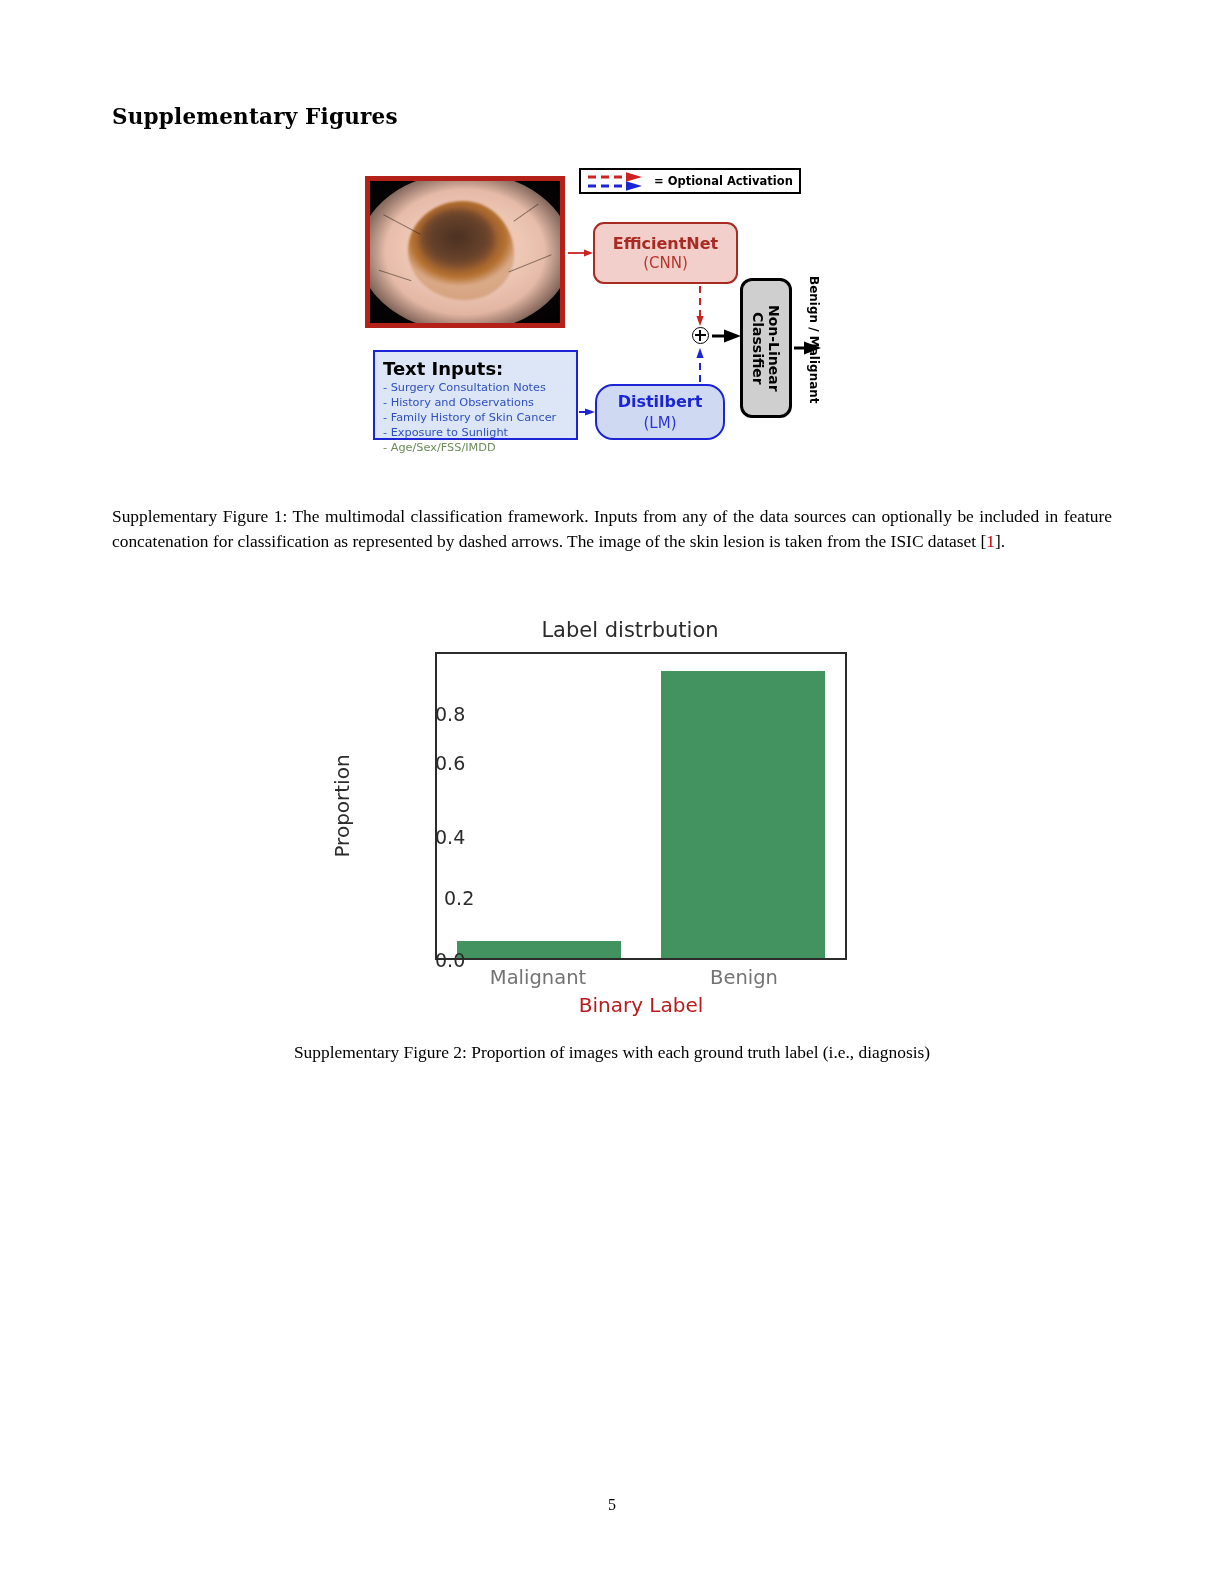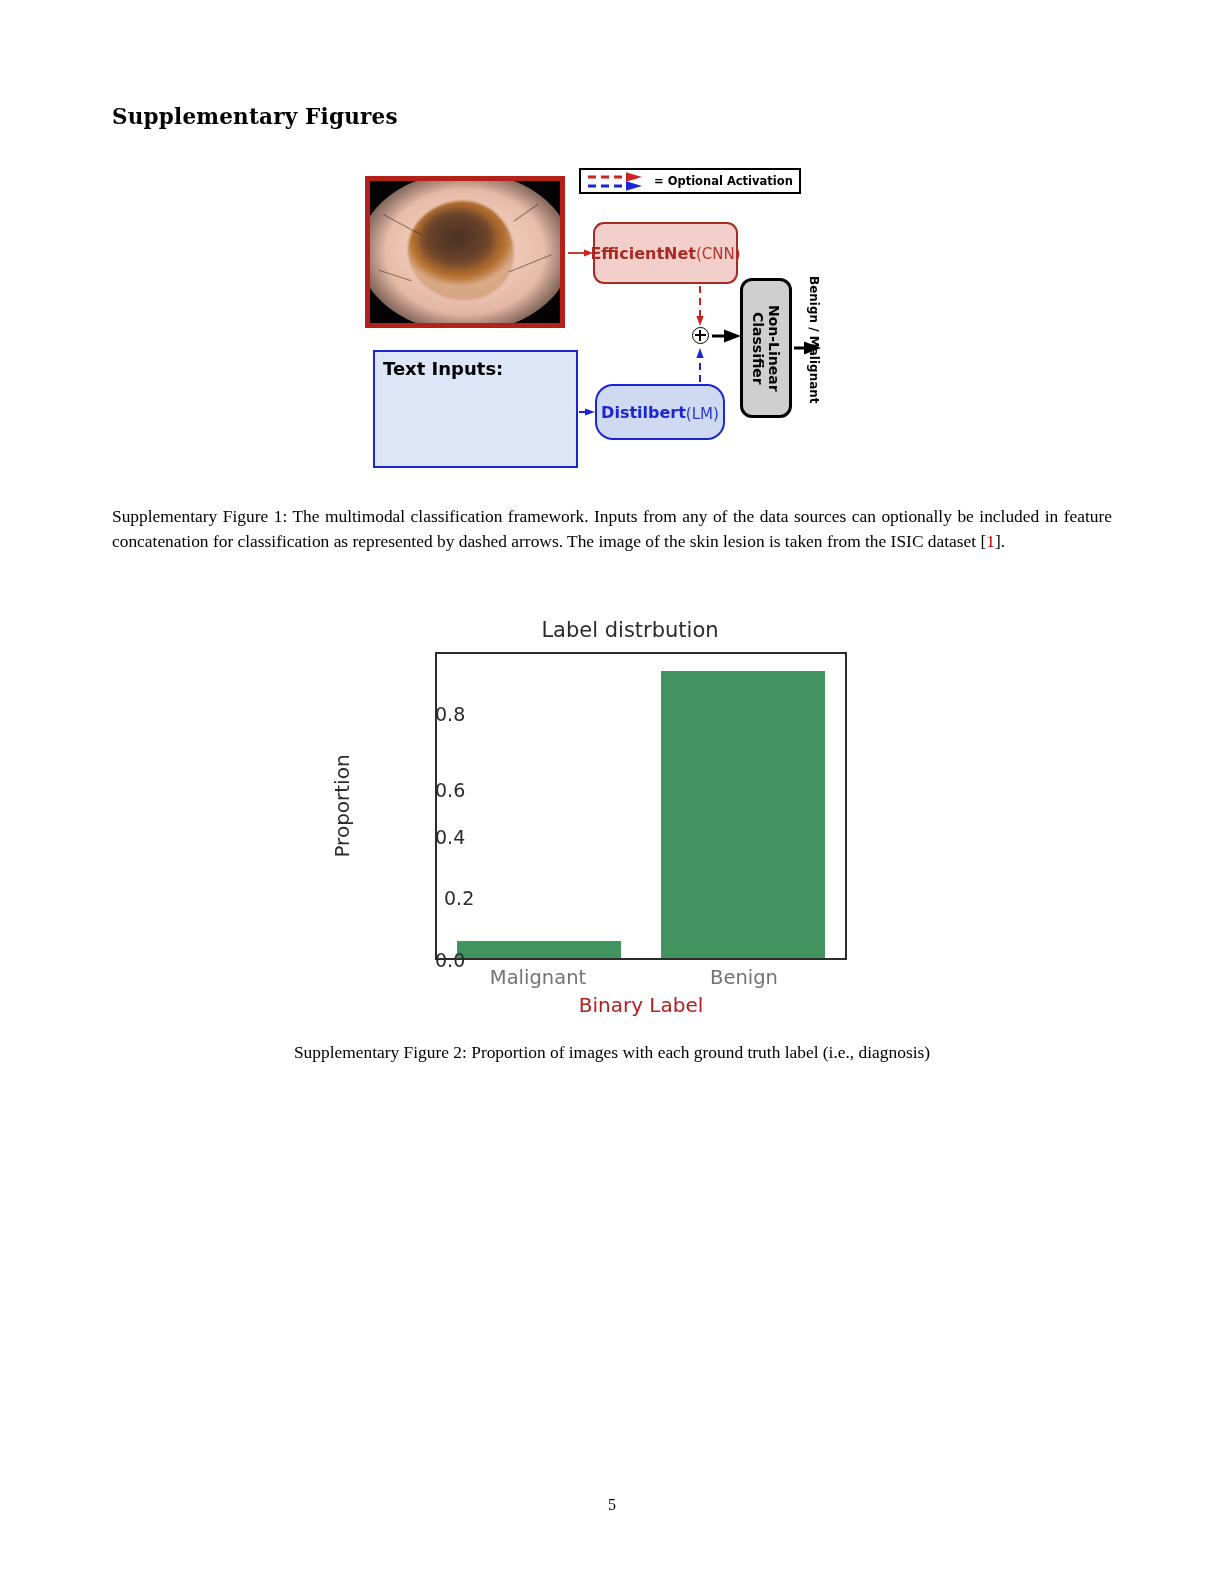--- a/index.html
+++ b/index.html
@@ -114,21 +114,21 @@
     font-size: 11.5px;
     color: #000;
     white-space: nowrap;
   }
 
   
   .nodebox {
     position: absolute;
     box-sizing: border-box;
     display: flex;
-    flex-direction: row;
+    flex-direction: column;
     align-items: center;
     justify-content: center;
     font-family: "DejaVu Sans", sans-serif;
   }
   .box-cnn {
     left: 238px; top: 54px;
     width: 145px; height: 62px;
     background: #f3cfcb;
     border: 2.5px solid #a82a22;
     border-radius: 11px;
@@ -162,21 +162,21 @@
     writing-mode: vertical-rl;
     text-align: center;
     line-height: 1.15;
     white-space: pre;
   }
 
   
   .box-text {
     position: absolute;
     left: 18px; top: 182px;
-    width: 205px; height: 118px;
+    width: 205px; height: 90px;
     background: #dce6f6;
     border: 2px solid #1c25d6;
     box-sizing: border-box;
     padding: 6px 0 0 8px;
     font-family: "DejaVu Sans", sans-serif;
   }
   .box-text .ti-title {
     font-weight: bold;
     font-size: 18px;
     color: #000;
@@ -392,20 +392,27 @@
 
   <div class="nodebox box-clf">
     <div class="clf-text"><span>Non-Linear</span>
 <span>Classifier</span></div>
   </div>
 
   <div class="oplus"></div>
 
   <div class="box-text">
     <div class="ti-title">Text Inputs:</div>
+    <ul>
+      <li>- Surgery Consultation Notes</li>
+      <li>- History and Observations</li>
+      <li>- Family History of Skin Cancer</li>
+      <li>- Exposure to Sunlight</li>
+      <li class="muted">- Age/Sex/FSS/IMDD</li>
+    </ul>
   </div>
 
   <div class="out-label">Benign / Malignant</div>
 </div>
 
 <div class="caption cap1"><span>Supplementary Figure 1:</span><span> The multimodal classification framework. Inputs from any of the data sources can optionally be included in feature concatenation for classification as represented by dashed arrows. The image of the skin lesion is taken from the ISIC dataset [</span><span class="cite">1</span><span>].</span></div>
 
 <div class="fig2">
   <div class="chart-title">Label distrbution</div>
 
@@ -419,21 +426,21 @@
       <div class="barcol">
         <div class="bar" id="bar-1" style="height: 94.5%; background: rgb(66, 147, 95);"></div>
       </div>
     </div>
   </div>
 
   <div id="ytick-holder">
       <div class="ytick" style="left: 105px; top: 342px;">0.0</div>
       <div class="ytick" style="left: 114px; top: 280.4px;">0.2</div>
       <div class="ytick" style="left: 105px; top: 218.8px;">0.4</div>
-      <div class="ytick" style="left: 105px; top: 172px;">0.6</div>
+      <div class="ytick" style="left: 105px; top: 145px;">0.6</div>
       <div class="ytick" style="left: 105px; top: 95.6px;">0.8</div>
     </div>
   <div id="xtick-holder">
       <div class="xtick" style="left: 208px;">Malignant</div>
       <div class="xtick" style="left: 414px;">Benign</div>
     </div>
 
   <div class="xlabel">Binary Label</div>
 </div>
 

